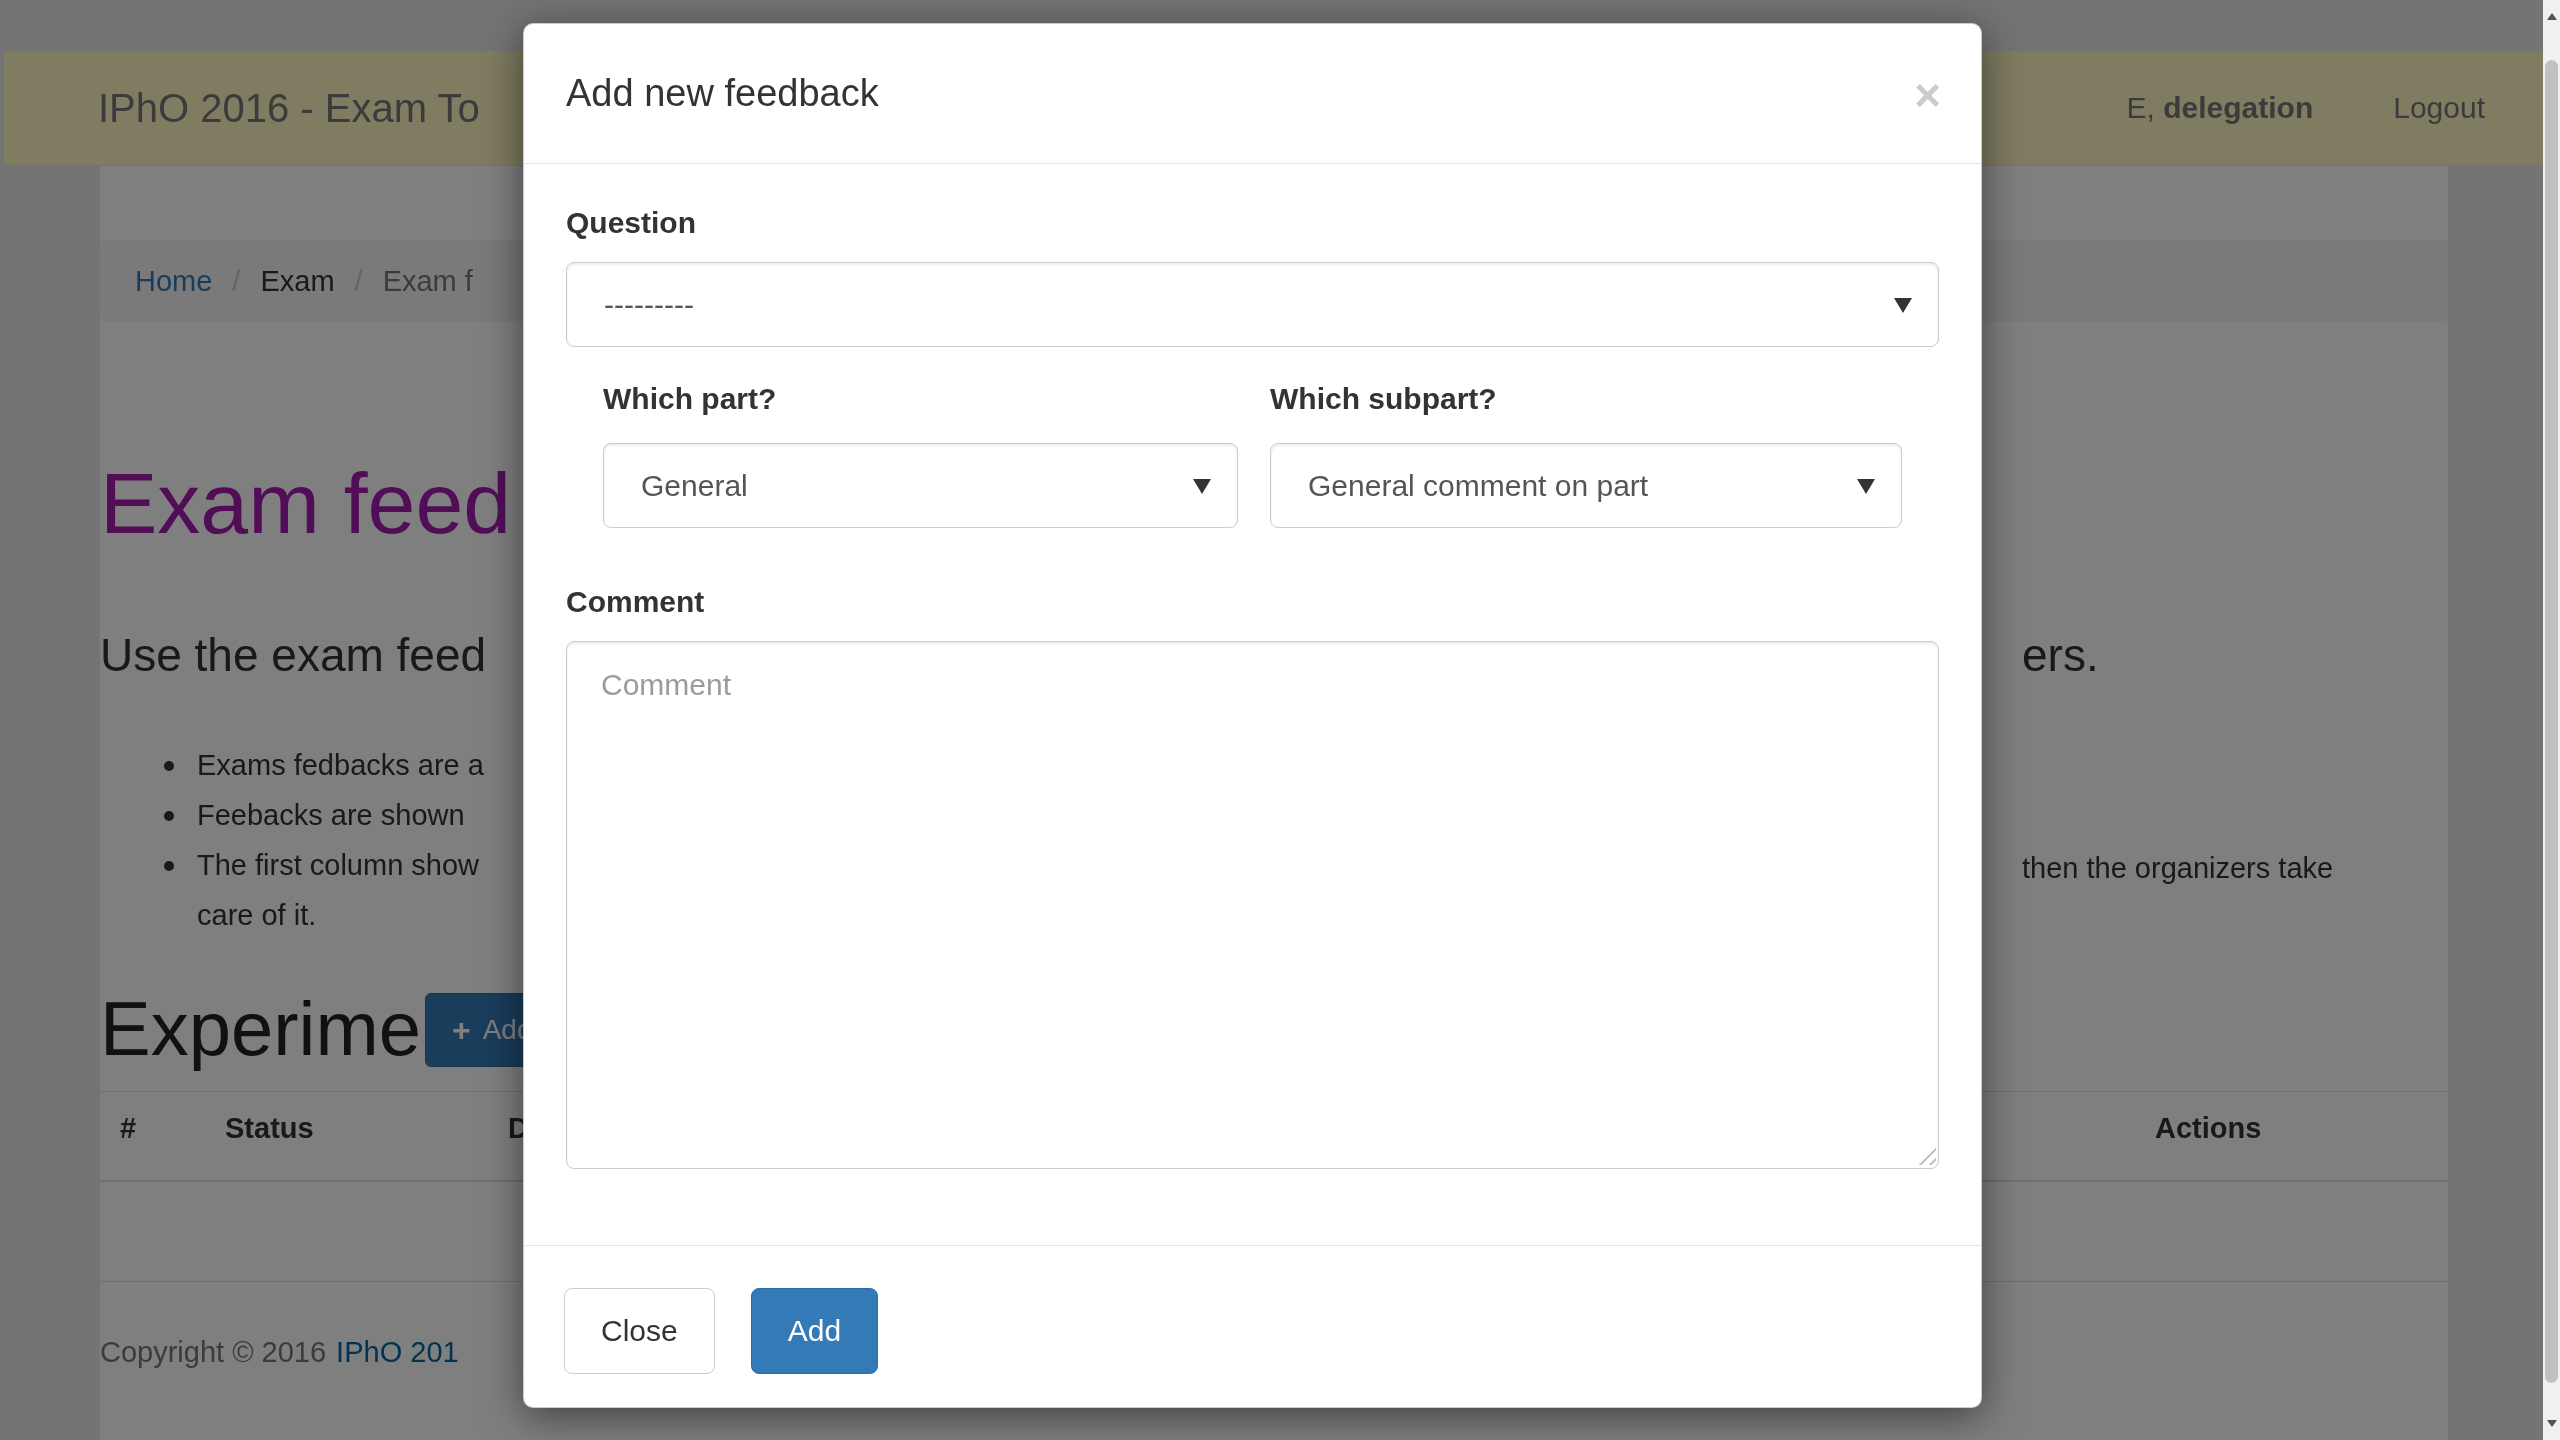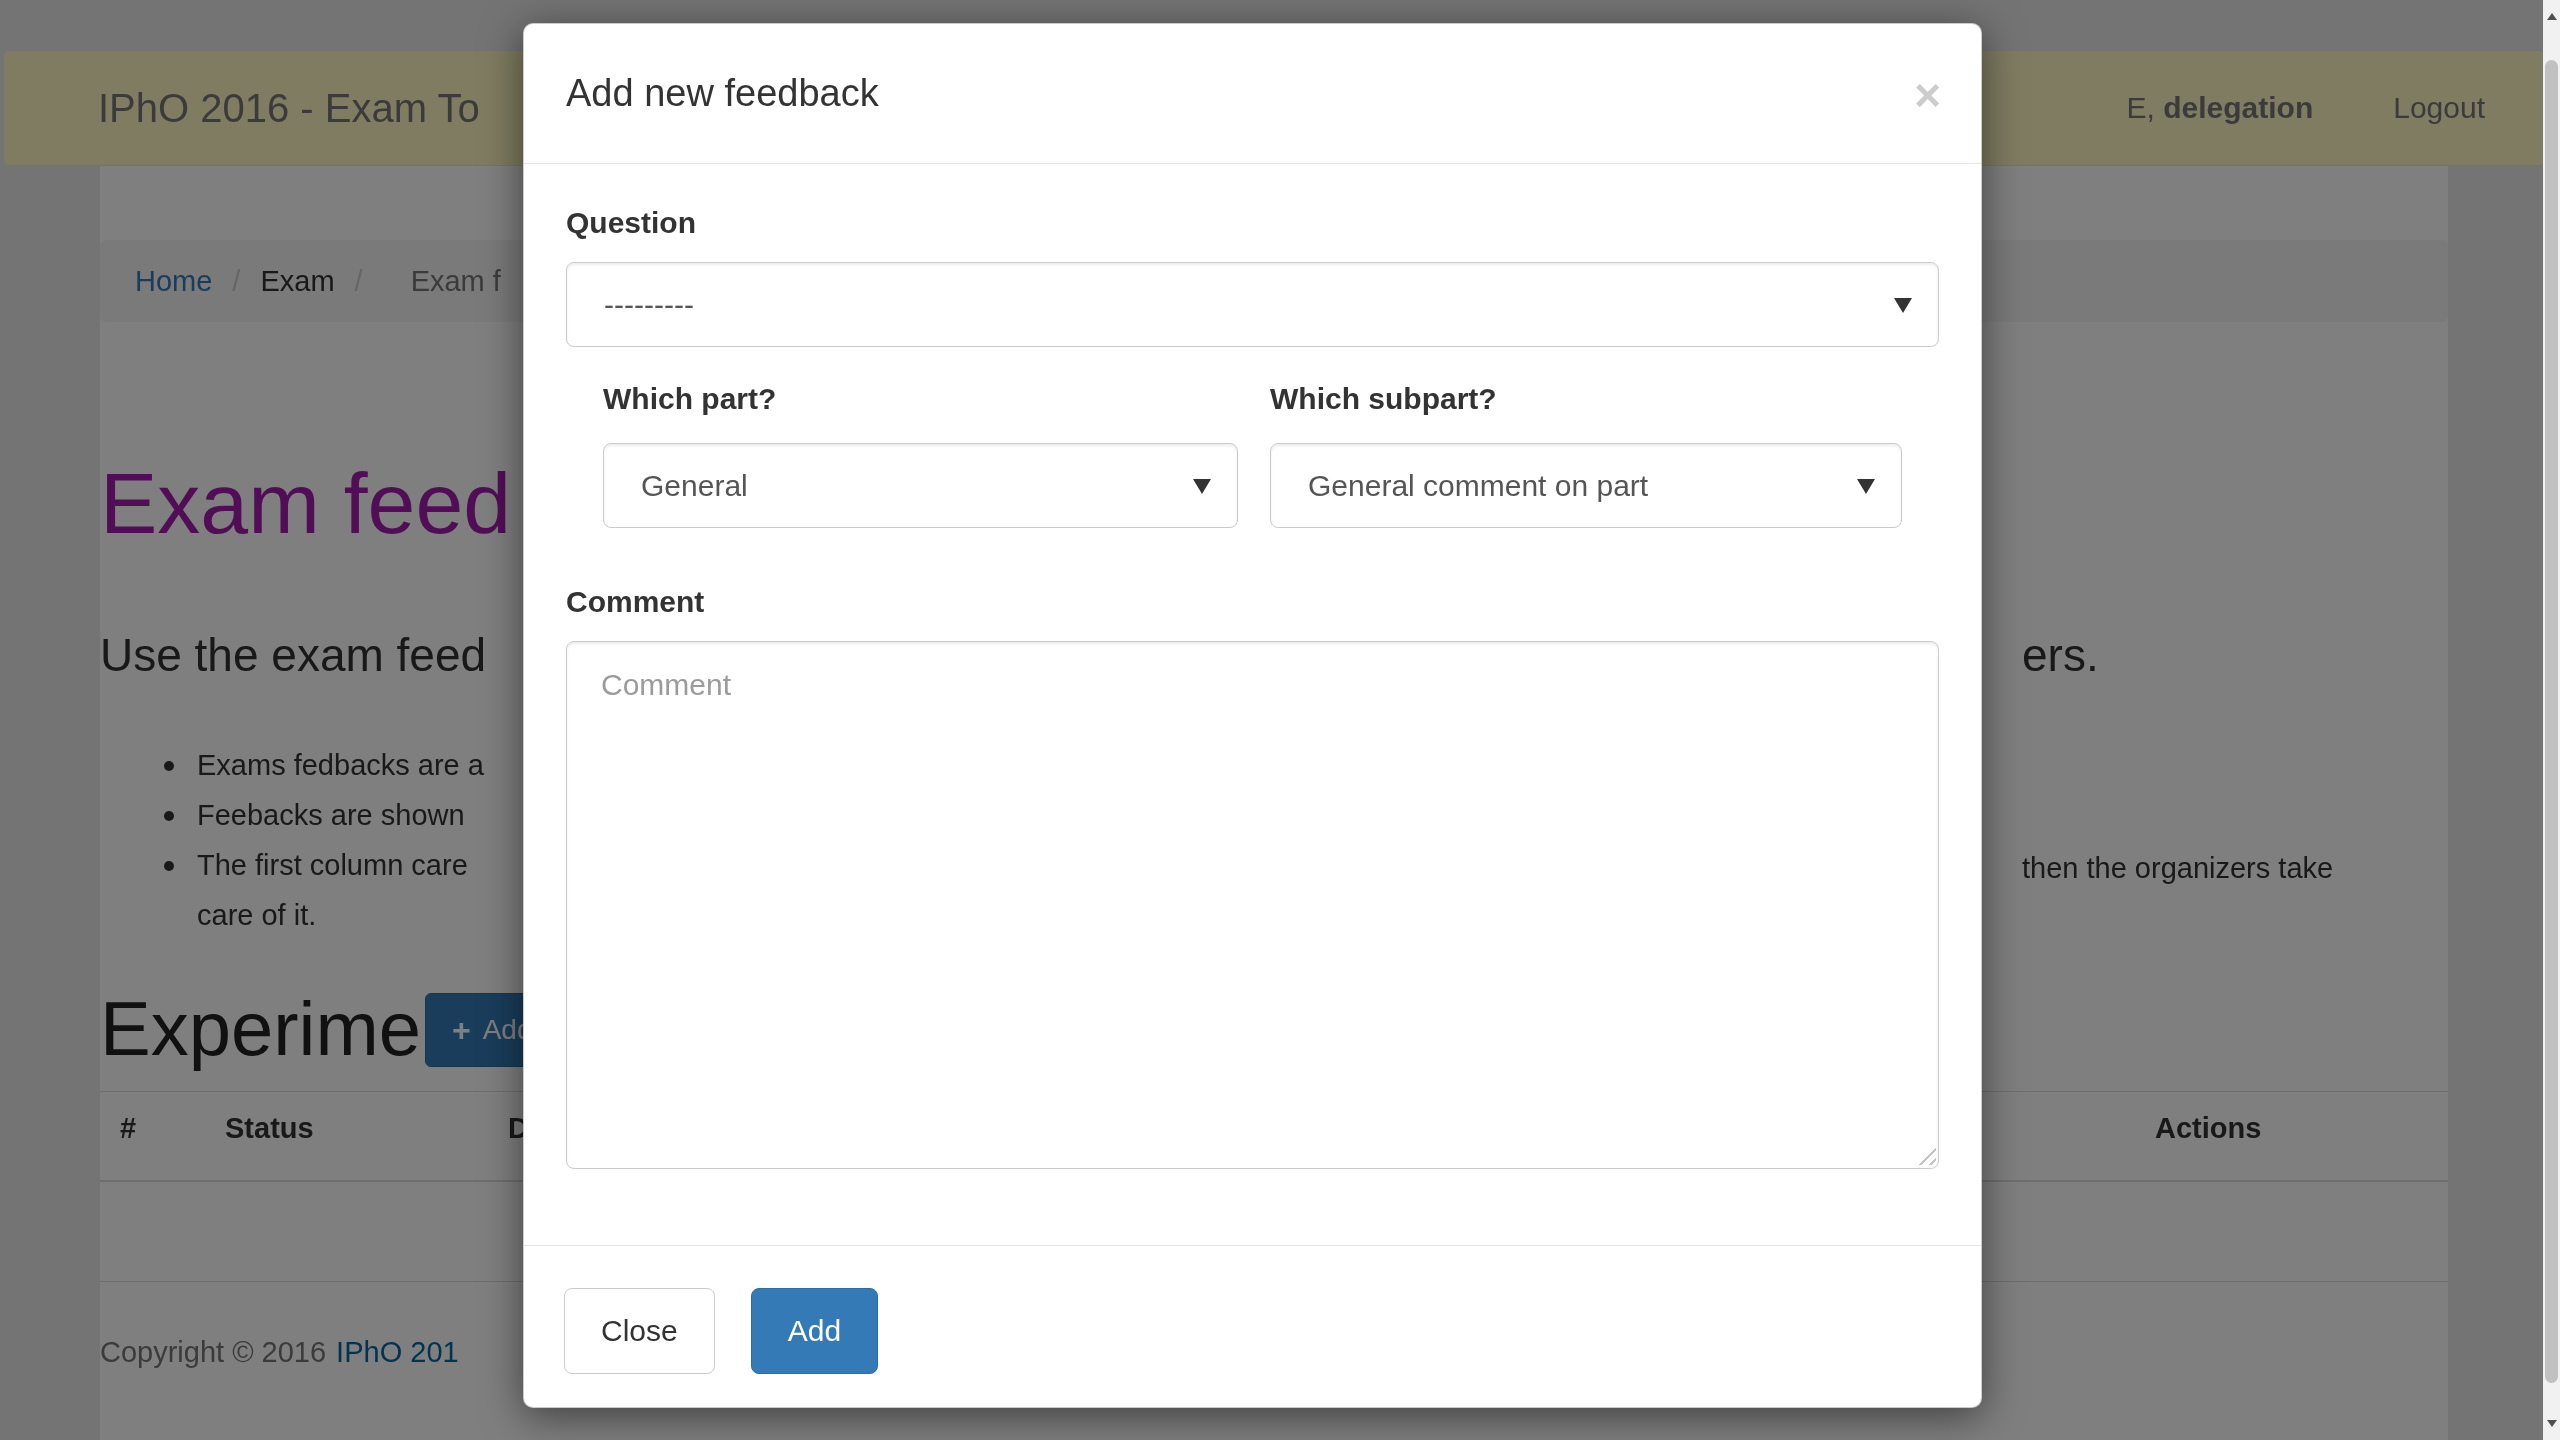--- a/index.html
+++ b/index.html
@@ -24,21 +24,21 @@
   .navbar-link { color:#777; text-decoration:none; }
 
   .breadcrumb {
     position:absolute; left:100px; top:240px; width:2348px; height:82px;
     background:#f5f5f5; border-radius:6px; display:flex; align-items:center;
     padding-left:35px; gap:20px; font-size:29px;
   }
   .bc-link { color:#337ab7; text-decoration:none; }
   .bc-sep { color:#ccc; }
   .bc-exam { color:#333; }
-  .bc-active { color:#777;margin-left:28px; }
+  .bc-active { color:#777; }
 
   .page-h1 { position:absolute; left:100px; top:412px; font-size:86px; font-weight:normal; color:#a21caf; white-space:nowrap;margin-top:42px; }
   .lead-left  { position:absolute; left:100px;  top:628px; font-size:46px; color:#333; white-space:nowrap; }
   .lead-right { position:absolute; left:2022px; top:628px; font-size:46px; color:#333; white-space:nowrap; }
 
   .bullet-list { position:absolute; left:197px; top:740px; list-style:none; font-size:29px; color:#333; }
   .bullet-list li { position:relative; line-height:50px; white-space:nowrap; }
   .bullet-list li::before {
     content:""; position:absolute; left:-33px; top:21px;
     width:10px; height:10px; border-radius:50%; background:#333;
@@ -156,21 +156,21 @@
 
     <h1 class="page-h1">Exam feed</h1>
 
     <div class="lead-left">Use the exam feed</div>
     <div class="lead-right">ers.</div>
 
     <ul class="bullet-list">
       <li><span>Exams fedbacks are a</span></li>
       <li><span>Feebacks are shown</span></li>
       <li>
-        <div>The first column care</div>
+        <div>The first column show</div>
         <div>care of it.</div>
       </li>
     </ul>
     <div class="b3-right">then the organizers take</div>
 
     <h2 class="page-h2">Experiment</h2>
     <button class="add-feedback-btn">
       <span class="plus">+</span>
       <span>Add</span>
     </button>

